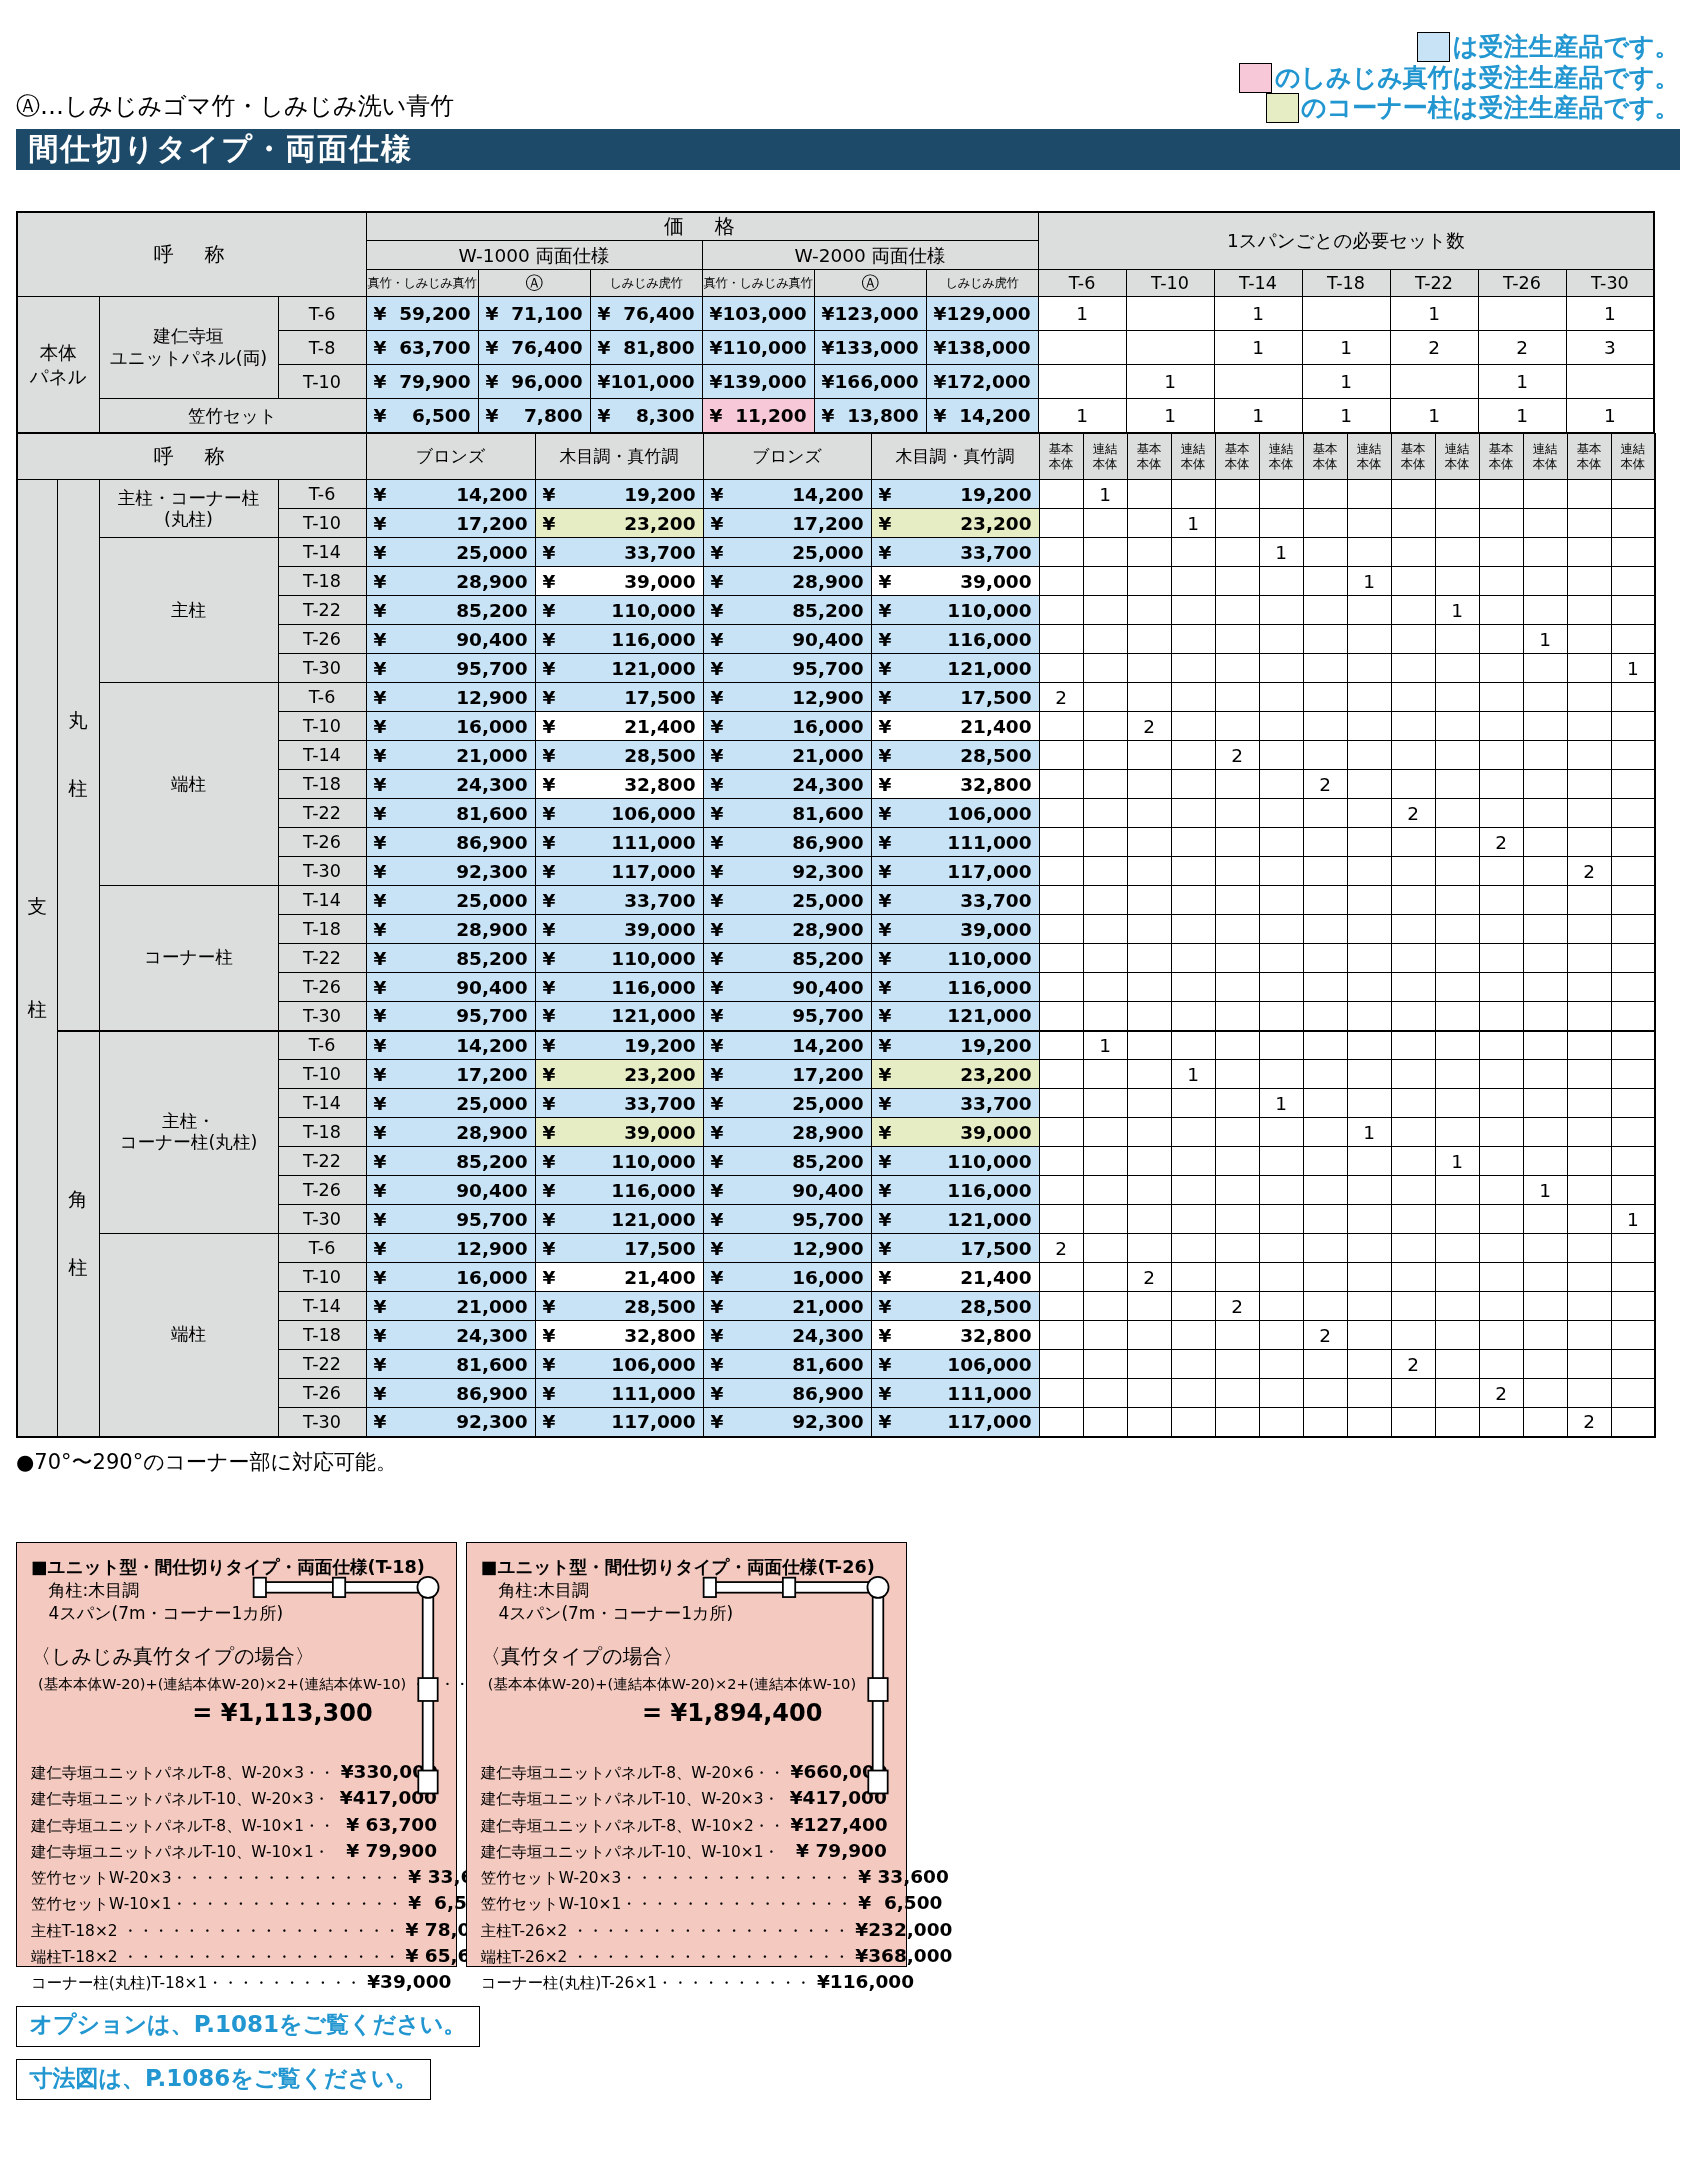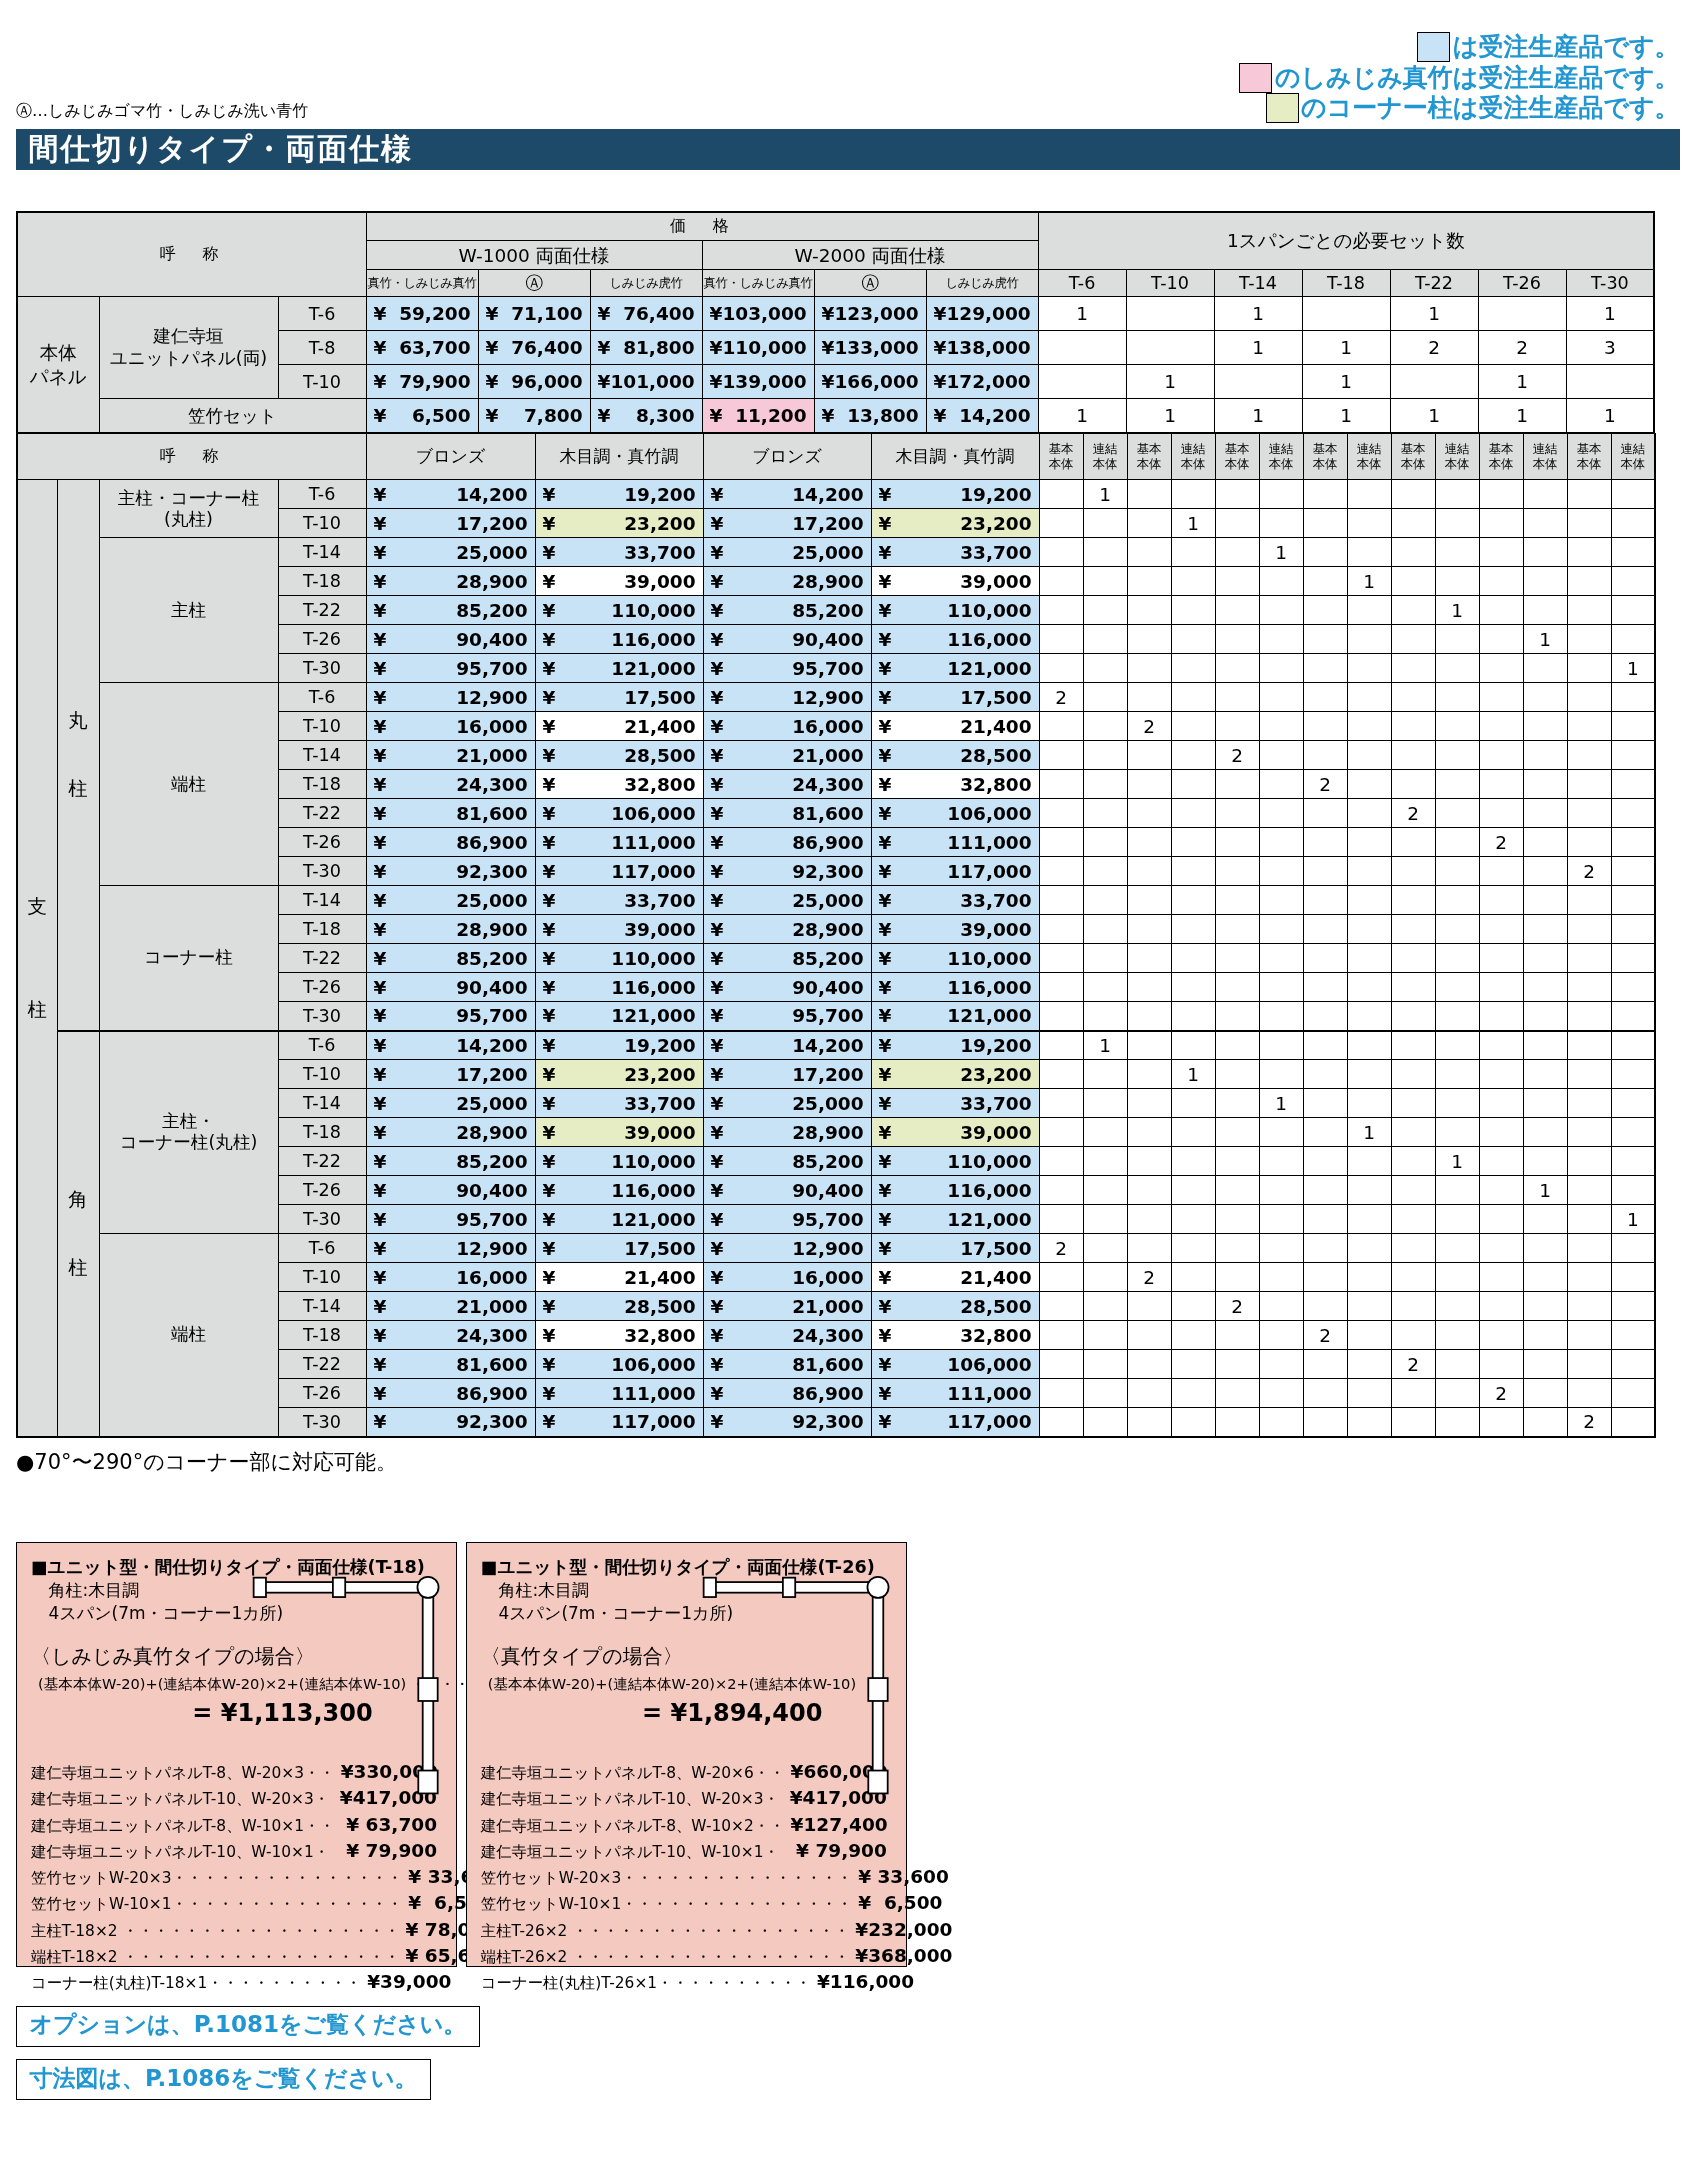--- a/index.html
+++ b/index.html
@@ -6,38 +6,38 @@
     --blue:#c9e3f6; --green:#e6edc4; --pink:#f6c8d8; --gray:#dcdddd;
     --navy:#1d4a68; --red:#d6262b; --linkblue:#2196d0; --salmon:#f4c9bf;
   }
   *{box-sizing:border-box; margin:0; padding:0;}
   body{width:1692px; height:2176px; background:#fff; color:#000;
        font-family:"DejaVu Sans", sans-serif; position:relative; overflow:hidden;}
   .page{padding:19.4px 12.4px 0 16px;}
 
   
   .top-row{display:flex; justify-content:space-between; align-items:flex-end; min-height:104px;}
-  .note-a{font-size:16px; padding-bottom:1.8px;}
+  .note-a{font-size:24px; padding-bottom:1.8px;}
   .legend{display:flex; flex-direction:column; align-items:flex-end; gap:0.9px;}
   .leg-row{display:flex; align-items:center; color:var(--linkblue); font-size:25px; font-weight:bold; line-height:1.2;}
   .swatch{width:33px; height:30px; border:1.8px solid #000; margin-right:2.6px; display:inline-block;}
 
   .title-bar{margin-top:5.3px; height:41px; background:var(--navy); color:#fff;
              font-size:30px; font-weight:bold; display:flex; align-items:center;
              padding-left:12.4px; letter-spacing:1.8px;}
 
   
   .tables{margin-top:41px; width:1641px;}
   table{border-collapse:collapse; table-layout:fixed; width:1639px; border:2.6px solid #000;}
   #pillar-table{border-top:none;}
   #top-table{border-bottom:1.8px solid #000;}
   td,th{border:0.9px solid #000; text-align:center; vertical-align:middle; padding:0; overflow:hidden;}
   th{background:var(--gray); font-weight:normal;}
   td.lab{background:var(--gray);}
-  .hcell{font-size:16px; letter-spacing:5.3px;}
+  .hcell{font-size:20px; letter-spacing:5.3px;}
   .hw{font-size:18.5px;}
   .hsub{font-size:12.4px; letter-spacing:-0.4px;}
   .hsub.ca{font-size:17.6px;}
   .hsize{font-size:17.6px;}
   .subhd{font-size:12.4px; line-height:1.15;}
   .hpil{font-size:17px;}
   tr.h1{height:29px;} tr.h2{height:29px;} tr.h3{height:27px;}
   tr.tdata{height:34px;}
   tr.hd{height:46px;}
   tr.pdata{height:29px;}

